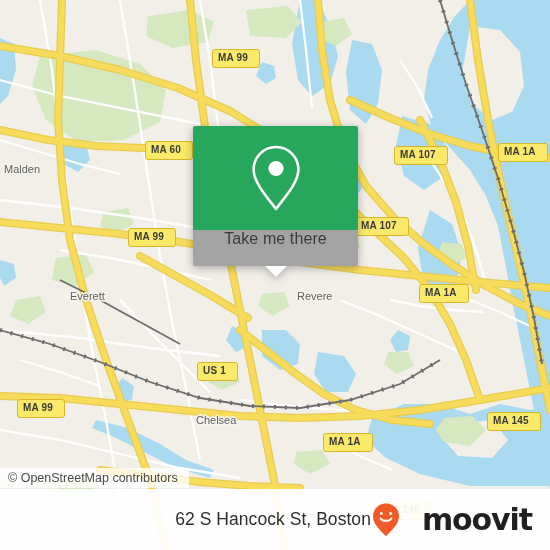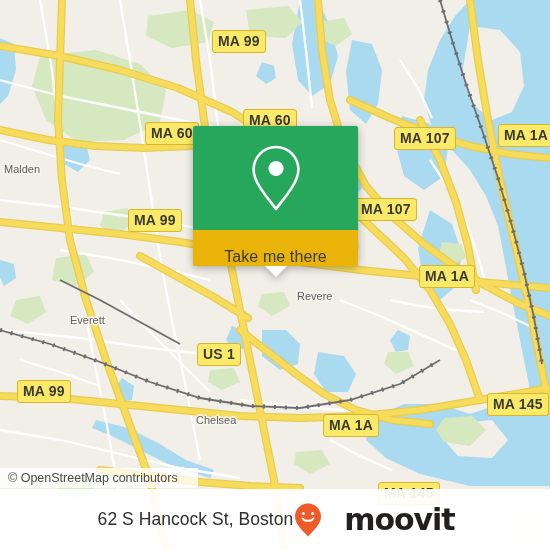--- a/index.html
+++ b/index.html
@@ -15,28 +15,29 @@
   #map{position:absolute;left:0;top:0;width:550px;height:550px;overflow:hidden;background:#f2efe9;}
   #map svg{display:block;}
 
   
   .shield{
     position:absolute;
     background:#fbe96a;
     border:1px solid #d8b62a;
     border-radius:3px;
     color:#3a3a36;
-    font-size:14px;
+    font-size:10px;
     font-weight:bold;
     letter-spacing:.2px;
     line-height:1;
-    padding:3px 5px 4px 5px;
+    padding:3px 11px 4px 5px;
     white-space:nowrap;
     font-family:"Liberation Sans", sans-serif;
     box-sizing:border-box;
+    margin-top:19px;
   }
 
   
   .place{
     position:absolute;
     color:#60605c;
     font-size:11px;
     font-family:"Liberation Sans", sans-serif;
     white-space:nowrap;
     text-shadow:
@@ -49,50 +50,50 @@
     position:absolute;left:193px;top:126px;width:165px;
     filter:drop-shadow(0 2px 4px rgba(0,0,0,.30));
   }
   #callout-green{
     height:104px;
     background:#27a75b;
     border-top-left-radius:2px;border-top-right-radius:2px;
     display:flex;align-items:center;justify-content:center;
   }
   #callout-white{
-    height:36px;background:#eab308;
-    display:flex;align-items:flex-end;justify-content:center;
+    height:36px;background:#a3a3a3;
+    display:flex;align-items:flex-start;justify-content:center;
     border-bottom-left-radius:2px;border-bottom-right-radius:2px;
   }
   #callout-label{
     color:#3b3b3b;font-size:16px;letter-spacing:.1px;
     font-family:"Liberation Sans", sans-serif;
   }
   #callout-tail{
     position:absolute;left:72px;top:140px;width:0;height:0;
     border-left:11px solid transparent;
     border-right:11px solid transparent;
     border-top:11px solid #ffffff;
   }
 
   
   #attribution{
     position:absolute;left:0;top:468px;
-    padding:3px 20px 3px 8px;
+    padding:3px 11px 3px 8px;
     background:rgba(255,255,255,.78);
     color:#4a4a4a;font-size:12.5px;
     font-family:"Liberation Sans", sans-serif;
     white-space:nowrap;
   }
 
   
   #bottombar{
     position:absolute;left:0;top:489px;width:550px;height:61px;
     background:rgba(255,255,255,.93);
-    display:flex;align-items:center;justify-content:center;
+    display:flex;align-items:center;justify-content:flex-end;
     box-sizing:border-box;padding:0 18px 0 20px;
     overflow:hidden;
   }
   #address{
     color:#2e2e2e;font-size:17.5px;letter-spacing:.05px;
     font-family:"Liberation Sans", sans-serif;white-space:nowrap;
     position:relative;z-index:2;
   }
   #brand{display:flex;align-items:center;gap:20px;position:relative;z-index:2;}
   #brand-word{
@@ -239,21 +240,21 @@
         <g stroke="#6d6d6d" stroke-width="4" stroke-dasharray="2 9" fill="none">
           <path d="M0,330 L50,344 L100,362 L150,382 L200,398 L250,406 L300,408 L350,400 L400,384 L440,360"></path>
           <path d="M440,0 L452,40 L466,84 L482,130 L498,178 L512,226 L524,272 L534,318 L542,364"></path>
         </g>
 
       </g>
     </svg>
   </div>
 
   <div class="place" style="left:4px;top:163px;">Malden</div>
-  <div class="place" style="left:70px;top:290px;margin-top:24px;">Everett</div>
+  <div class="place" style="left:70px;top:290px;">Everett</div>
   <div class="place" style="left:297px;top:290px;">Revere</div>
   <div class="place" style="left:196px;top:414px;">Chelsea</div>
 
   <div class="shield" style="left:212px;top:30px;">MA 99</div>
   <div class="shield" style="left:243px;top:109px;">MA 60</div>
   <div class="shield" style="left:145px;top:122px;">MA 60</div>
   <div class="shield" style="left:394px;top:127px;">MA 107</div>
   <div class="shield" style="left:498px;top:124px;">MA 1A</div>
   <div class="shield" style="left:128px;top:209px;">MA 99</div>
   <div class="shield" style="left:355px;top:198px;">MA 107</div>

